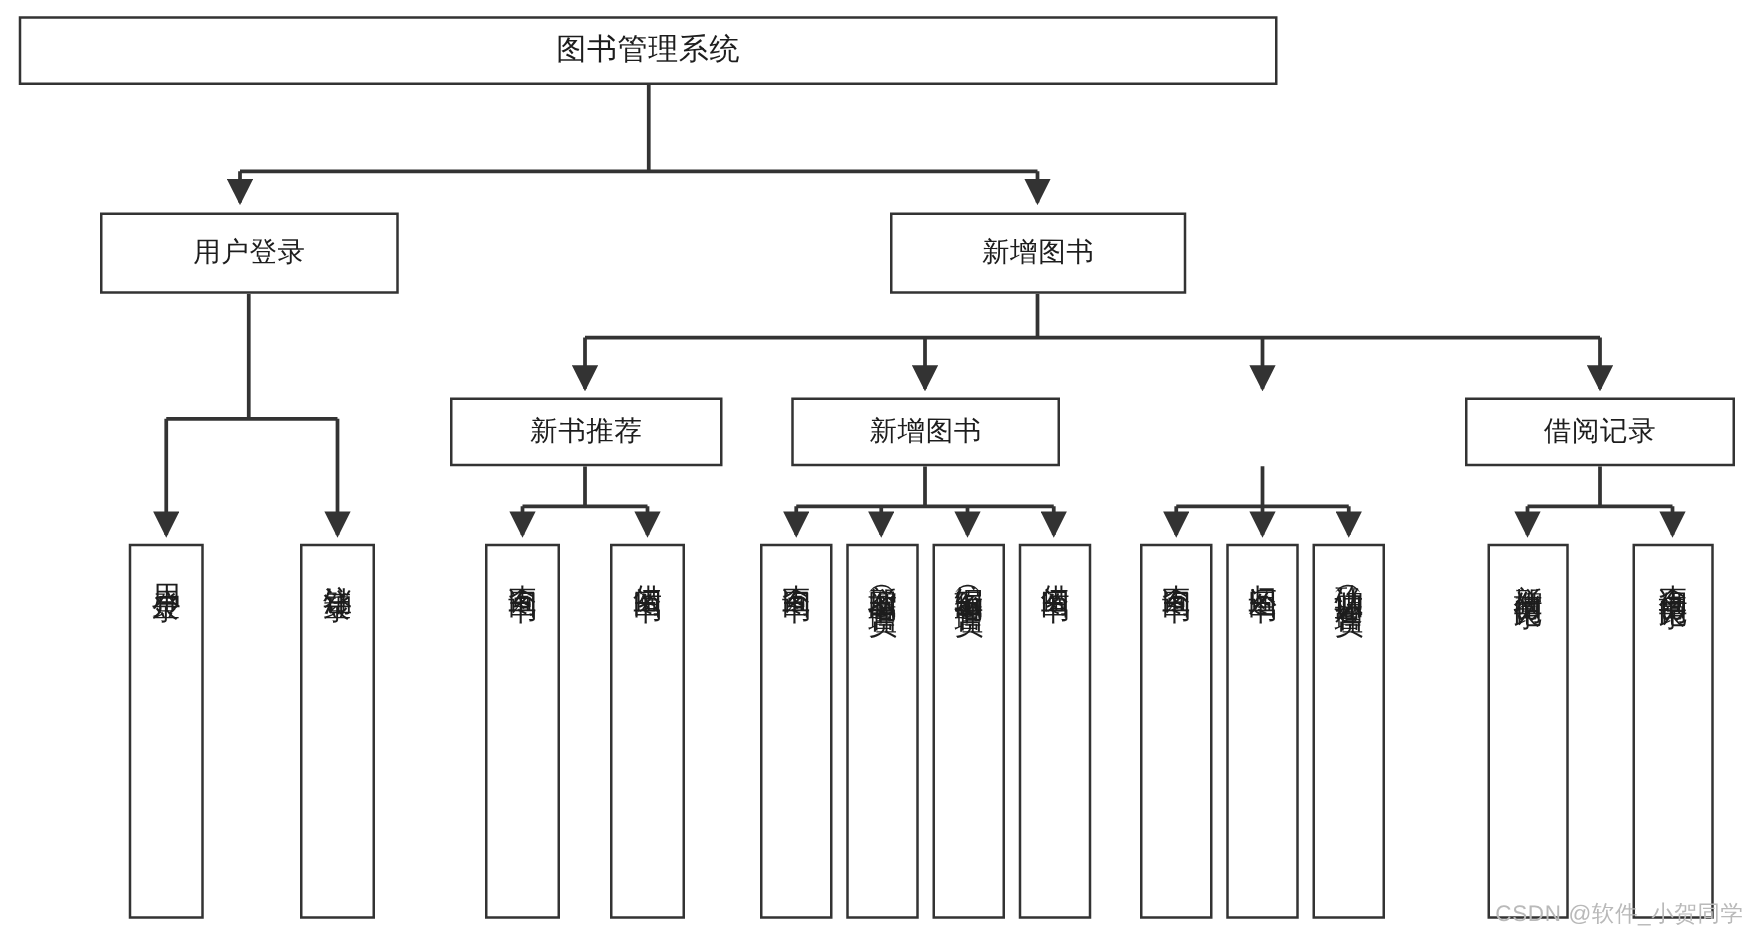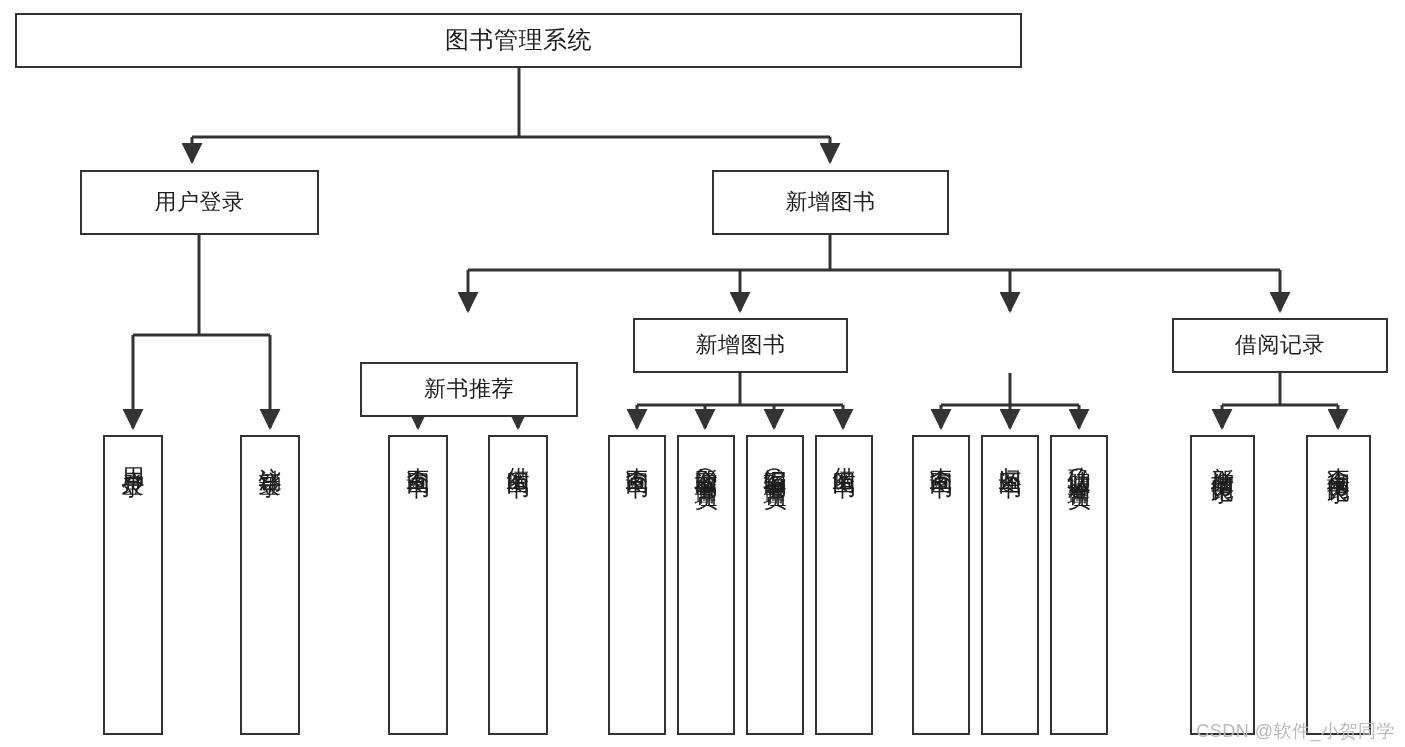--- a/index.html
+++ b/index.html
@@ -129,21 +129,21 @@
     <span class="label">图书管理系统</span>
   </div>
 
   <div class="node branch" style="left:80px; top:170px; width:239px; height:65px;">
     <span class="label">用户登录</span>
   </div>
   <div class="node branch" style="left:712px; top:170px; width:237px; height:65px;">
     <span class="label">新增图书</span>
   </div>
 
-  <div class="node branch" style="left:360px; top:318px; width:218px; height:55px;margin-top:44px;">
+  <div class="node branch" style="left:360px; top:318px; width:218px; height:55px;">
     <span class="label">新书推荐</span>
   </div>
   <div class="node branch" style="left:633px; top:318px; width:215px; height:55px;">
     <span class="label">新增图书</span>
   </div>
   <div class="node branch" style="left:1172px; top:318px; width:216px; height:55px;">
     <span class="label">借阅记录</span>
   </div>
 
   <div class="node leaf" style="left:103px; top:435px; width:60px; height:300px;">

